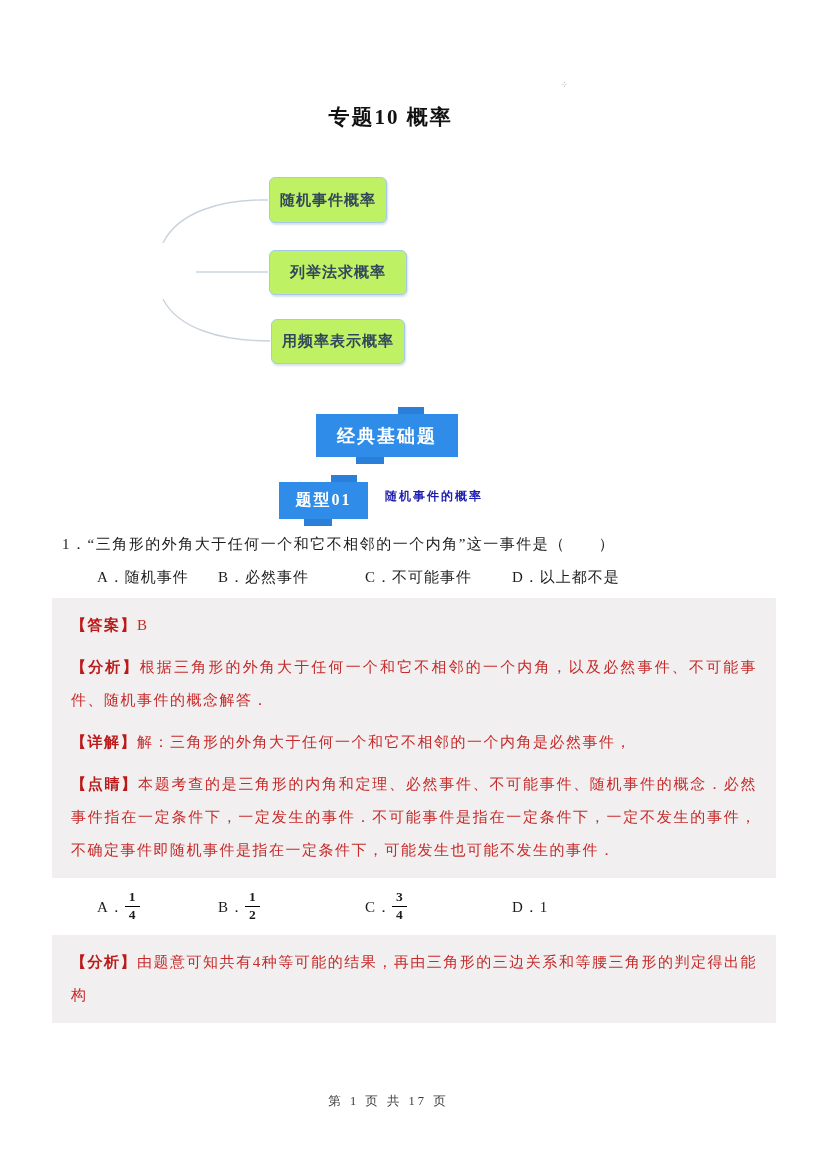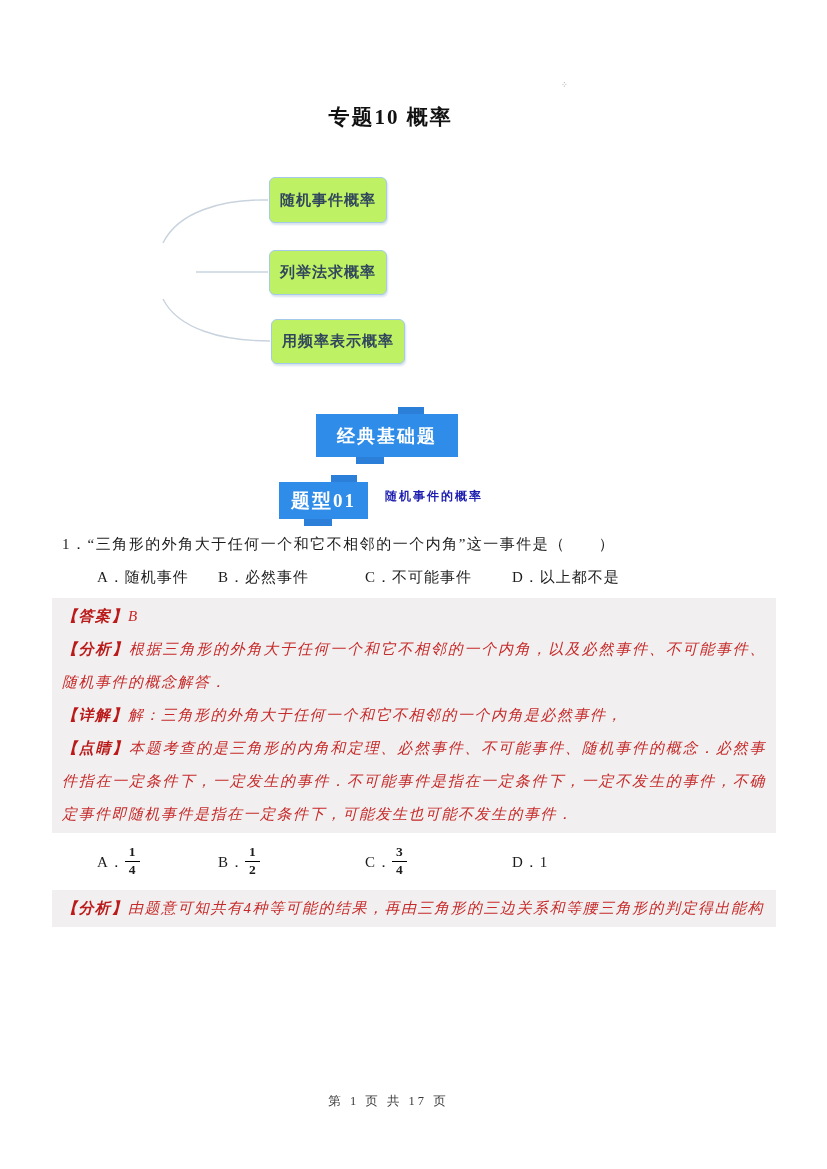--- a/index.html
+++ b/index.html
@@ -34,36 +34,36 @@
     box-shadow:1px 2px 3px rgba(60,75,160,.35);
   }
   .mm-child {
     position:absolute; background:#bef264; border:1px solid #a5c9e8;
     border-radius:6px; color:#32475c; font-weight:bold;
     display:flex; align-items:center; justify-content:center;
     font-size:15px; letter-spacing:1px;
     box-shadow:1px 2px 2px rgba(140,170,200,.35);
   }
   .mm-c1 { left:269px; top:177px; width:118px; height:46px; }
-  .mm-c2 { left:269px; top:250px; width:118px; height:45px; }
+  .mm-c2 { left:269px; top:250px; width:138px; height:45px; }
   .mm-c3 { left:271px; top:319px; width:134px; height:45px; }
   
   .deco-box {
     position:absolute; background:#2f8ce8; color:#fff; font-weight:bold;
     display:flex; align-items:center; justify-content:center;
     letter-spacing:2px;
   }
   .deco-box::before {
     content:""; position:absolute; z-index:-1;
     width:100%; height:100%;
     border:1px solid #5a9fe0;
   }
   .banner { left:316px; top:414px; width:142px; height:43px; font-size:18px; }
   .banner::before { left:-10px; top:7px; }
-  .badge  { left:279px; top:482px; width:89px;  height:37px; font-size:19px; }
+  .badge  { left:279px; top:482px; width:89px;  height:37px; font-size:16px; }
   .badge::before  { left:-9px; top:-6px; }
   .tab { position:absolute; background:#2b7fd8; }
   .tab-a { width:26px; height:7px; top:-7px;  left:58%; }
   .tab-b { width:28px; height:7px; bottom:-7px; left:28%; }
   .type-title {
     position:absolute; left:385px; top:488px;
     font-size:12px; font-weight:bold; color:#1d1db0; letter-spacing:2px;
     font-family:"Liberation Sans","DejaVu Sans",sans-serif;
   }
   
@@ -73,21 +73,21 @@
     text-align:justify;
   }
   .q-text { color:#1c1c1c; }
   .options-row { display:flex; padding-left:35px; letter-spacing:1px; }
   .options-row .opt:nth-child(1){ width:121px; }
   .options-row .opt:nth-child(2){ width:147px; }
   .options-row .opt:nth-child(3){ width:147px; }
   .answer-block {
     background:#f1efef; padding:2px 10px; margin:4px -10px 5px;
   }
-  .answer-block p { margin:0;font-style:italic; }
+  .answer-block p { margin:9px; }
   .red  { color:#c62a2a; }
   .red-label { color:#ba1a1a; font-weight:bold; }
   
   .opts-frac { display:flex; padding-left:35px; align-items:center; height:48px; letter-spacing:1px;}
   .opts-frac .opt:nth-child(1){ width:121px; }
   .opts-frac .opt:nth-child(2){ width:147px; }
   .opts-frac .opt:nth-child(3){ width:147px; }
   .frac {
     display:inline-block; vertical-align:middle; text-align:center;
     font-weight:bold; font-size:13.5px; line-height:1.1; letter-spacing:0;

